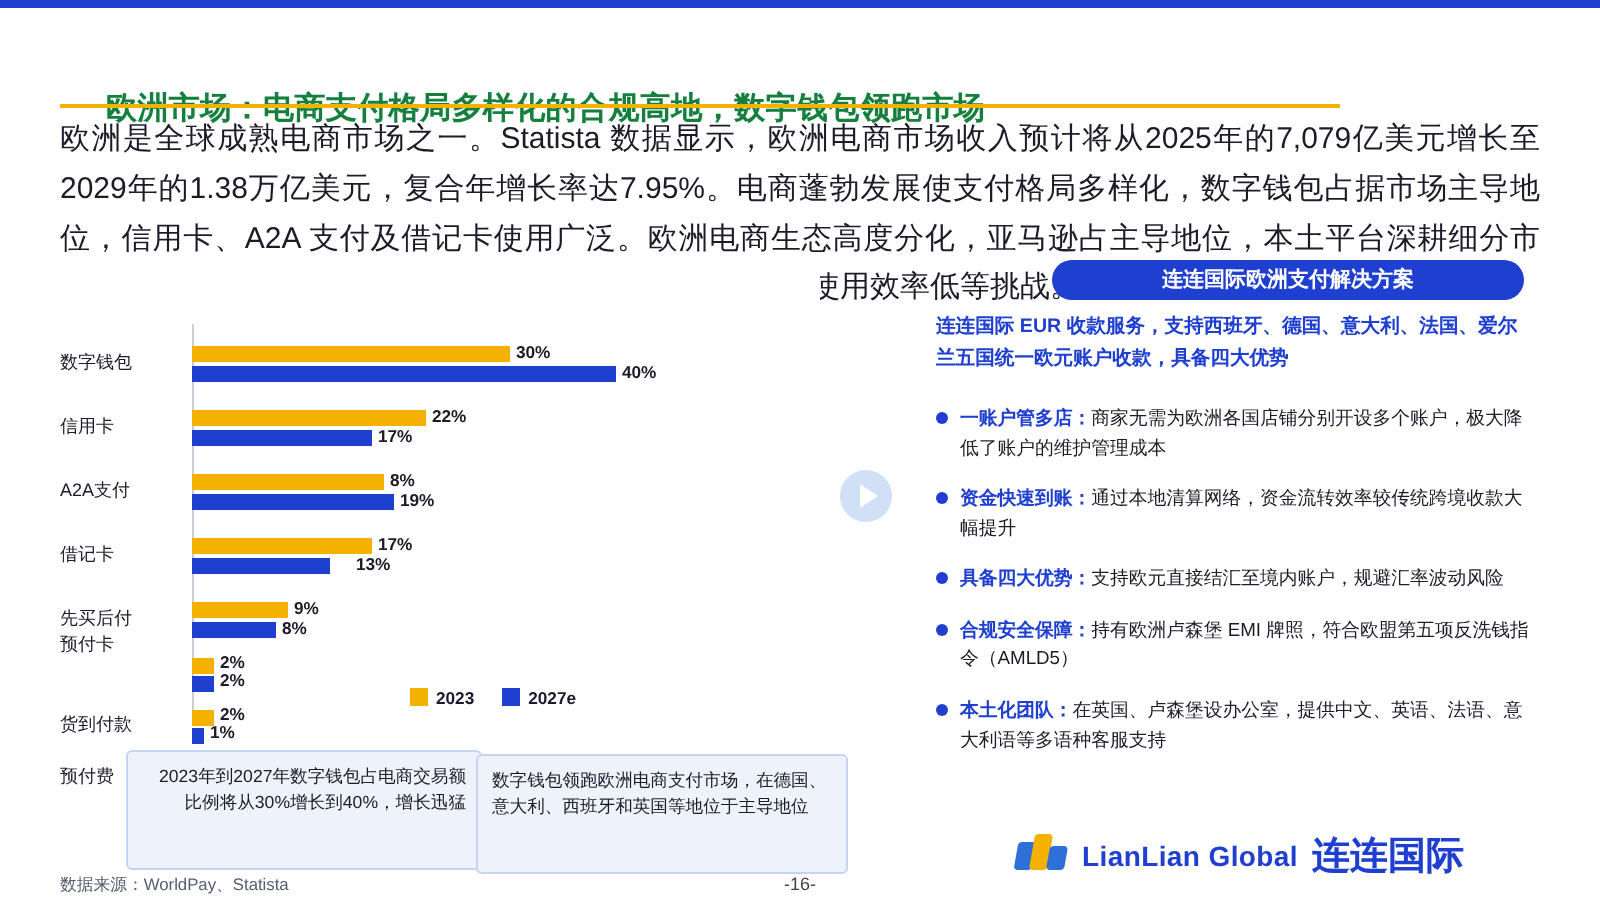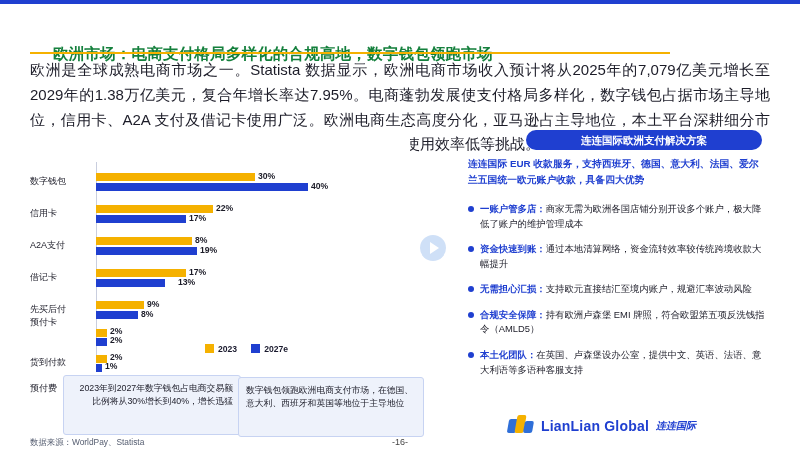--- a/index.html
+++ b/index.html
@@ -94,21 +94,21 @@
   .btxt b{color:#1f3fd0;}
 
   
   .brand{position:absolute;left:508px;top:415px;display:flex;align-items:center;gap:7px;}
   .brand-mark{width:26px;height:22px;position:relative;}
   .brand-mark i{position:absolute;display:block;border-radius:2px;}
   .brand-mark i.b1{left:0;top:4px;width:9px;height:14px;background:#2f6fd8;transform:skewX(-10deg);}
   .brand-mark i.b2{left:8px;top:0;width:9px;height:18px;background:#f5b100;transform:skewX(-10deg);}
   .brand-mark i.b3{left:16px;top:6px;width:9px;height:12px;background:#2f6fd8;transform:skewX(-10deg);}
   .brand-en{font-size:14px;font-weight:bold;color:#1f3fd0;letter-spacing:.2px;}
-  .brand-cn{font-size:10px;font-weight:bold;color:#1f3fd0;font-style:italic;}
+  .brand-cn{font-size:19px;font-weight:bold;color:#1f3fd0;}
 
   .pagenum{position:absolute;left:0;top:437px;width:800px;text-align:center;font-size:9px;color:#444;}
 </style>
 </head>
 <body>
 
 <div class="page">
   <div class="top-rule"></div>
 
   <div class="title">欧洲市场：电商支付格局多样化的合规高地，数字钱包领跑市场</div>
@@ -193,21 +193,21 @@
     <div class="bullet">
       <span class="dot"></span>
       <span class="btxt"><b>一账户管多店：</b><span>商家无需为欧洲各国店铺分别开设多个账户，极大降低了账户的维护管理成本</span></span>
     </div>
     <div class="bullet">
       <span class="dot"></span>
       <span class="btxt"><b>资金快速到账：</b><span>通过本地清算网络，资金流转效率较传统跨境收款大幅提升</span></span>
     </div>
     <div class="bullet">
       <span class="dot"></span>
-      <span class="btxt"><b>无需担心汇损：</b><span>支持欧元直接结汇至境内账户，规避汇率波动风险</span></span>
+      <span class="btxt"><b>具备四大优势：</b><span>支持欧元直接结汇至境内账户，规避汇率波动风险</span></span>
     </div>
     <div class="bullet">
       <span class="dot"></span>
       <span class="btxt"><b>合规安全保障：</b><span>持有欧洲卢森堡 EMI 牌照，符合欧盟第五项反洗钱指令（AMLD5）</span></span>
     </div>
     <div class="bullet">
       <span class="dot"></span>
       <span class="btxt"><b>本土化团队：</b><span>在英国、卢森堡设办公室，提供中文、英语、法语、意大利语等多语种客服支持</span></span>
     </div>
   </div>

